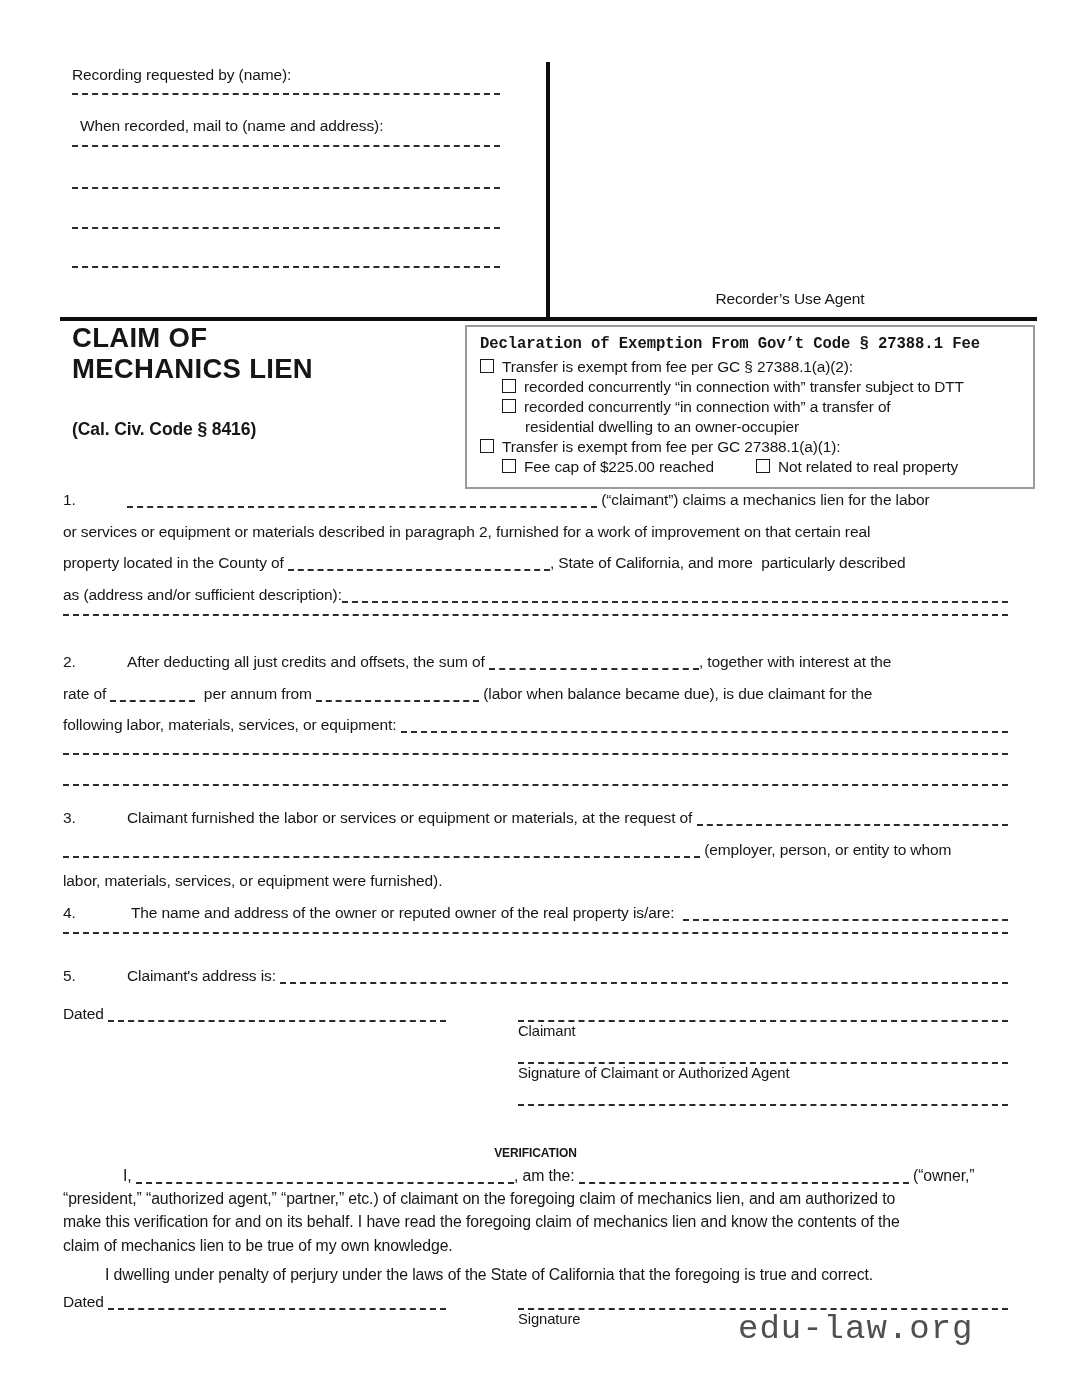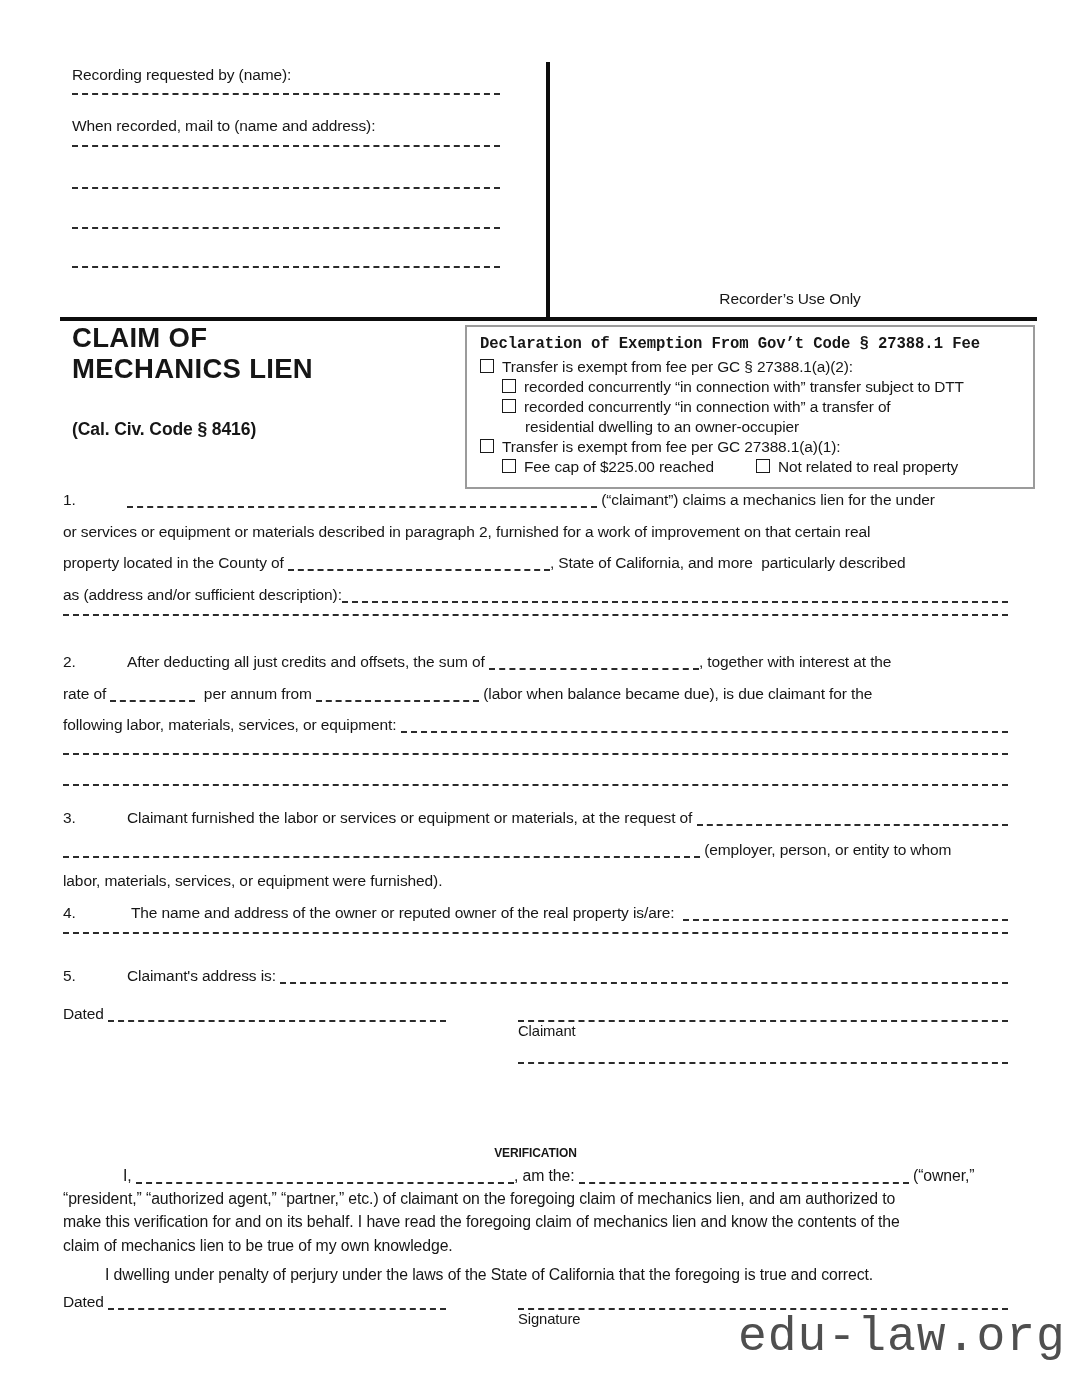--- a/index.html
+++ b/index.html
@@ -64,38 +64,38 @@
   .vl { display:flex; align-items:baseline; line-height:23.2px; font-size:15.8px; }
   .vl span { white-space:pre; }
   .vtext { line-height:23.2px; font-size:15.8px; }
   .indent60 { width:60px; flex:none; }
   .declare { margin-top:6px; padding-left:42px; }
 
   
   .footer { position:absolute; left:63px; top:1292px; width:945px; display:flex; align-items:flex-start; }
   .footcol { margin-left:auto; width:490px; }
   .watermark { position:absolute; left:738px; top:1310px;
-               font-family:"Liberation Mono", monospace; font-size:48px;
+               font-family:"Liberation Mono", monospace; font-size:34px;
                letter-spacing:1px; }
 </style>
 </head>
 <body>
 
 <div class="page">
 
   <div>
     <div class="h-label" style="top:66px;">Recording requested by (name):</div>
     <div class="h-dash" style="top:92px;"></div>
-    <div class="h-label" style="top:117px;">When recorded, mail to (name and address):</div>
+    <div class="h-label" style="top:117px;margin-left:8px;">When recorded, mail to (name and address):</div>
     <div class="h-dash" style="top:144px;"></div>
     <div class="h-dash" style="top:186px;"></div>
     <div class="h-dash" style="top:226px;"></div>
     <div class="h-dash" style="top:265px;"></div>
     <div class="vrule"></div>
-    <div class="recorder">Recorder’s Use Only</div>
+    <div class="recorder">Recorder’s Use Agent</div>
     <div class="heavy"></div>
   </div>
 
   <div class="doc-title">
     <div>CLAIM OF</div>
     <div>MECHANICS LIEN</div>
   </div>
   <div class="doc-code">(Cal. Civ. Code § 8416)</div>
 
   <div class="decl">
@@ -125,21 +125,21 @@
       <span class="gap42"></span>
       <span class="cb"></span>
       <span>Not related to real property</span>
     </div>
   </div>
 
   <div class="body">
     <div class="bl">
       <span class="num">1.</span>
       <span class="blank" style="width:470px;"></span>
-      <span> (“claimant”) claims a mechanics lien for the under</span>
+      <span> (“claimant”) claims a mechanics lien for the labor</span>
     </div>
     <div class="bl">
       <span>or services or equipment or materials described in paragraph 2, furnished for a work of improvement on that certain real</span>
     </div>
     <div class="bl">
       <span>property located in the County of </span>
       <span class="blank" style="width:262px;"></span>
       <span>, State of California, and more  particularly described</span>
     </div>
     <div class="bl">
@@ -204,20 +204,24 @@
 
   <div class="sig">
     <div class="dated-row">
       <span>Dated </span>
       <span class="blank" style="width:338px;"></span>
     </div>
     <div class="sigcol">
       <div class="sig-entry">
         <div class="sig-dash"></div>
         <div class="sig-label">Claimant</div>
+      </div>
+      <div class="sig-entry">
+        <div class="sig-dash"></div>
+        <div class="sig-label">Signature of Claimant or Authorized Agent</div>
       </div>
       <div class="sig-entry">
         <div class="sig-dash"></div>
       </div>
     </div>
   </div>
 
   <div class="verif">
     <div class="verif-heading">VERIFICATION</div>
     <div class="vl">

